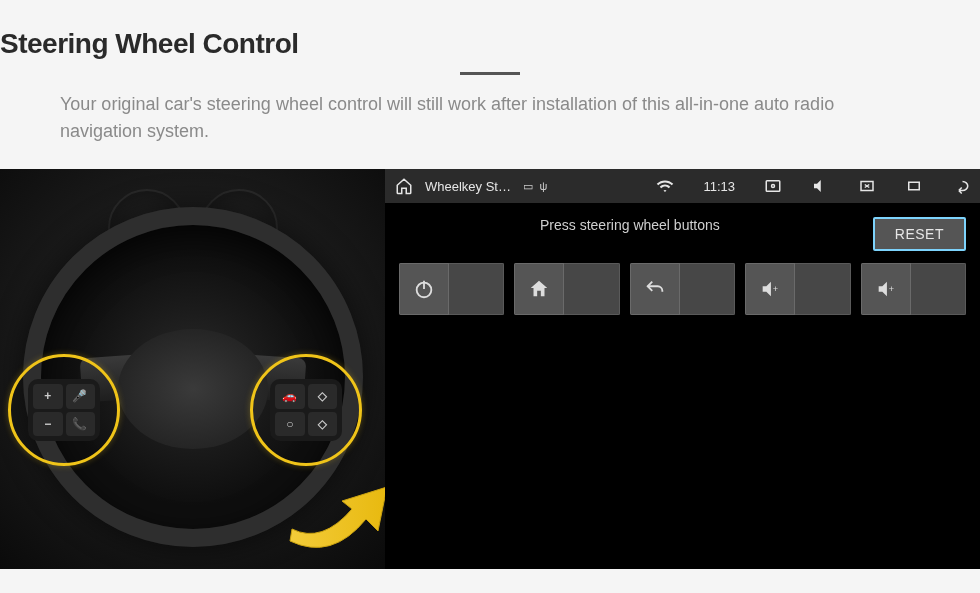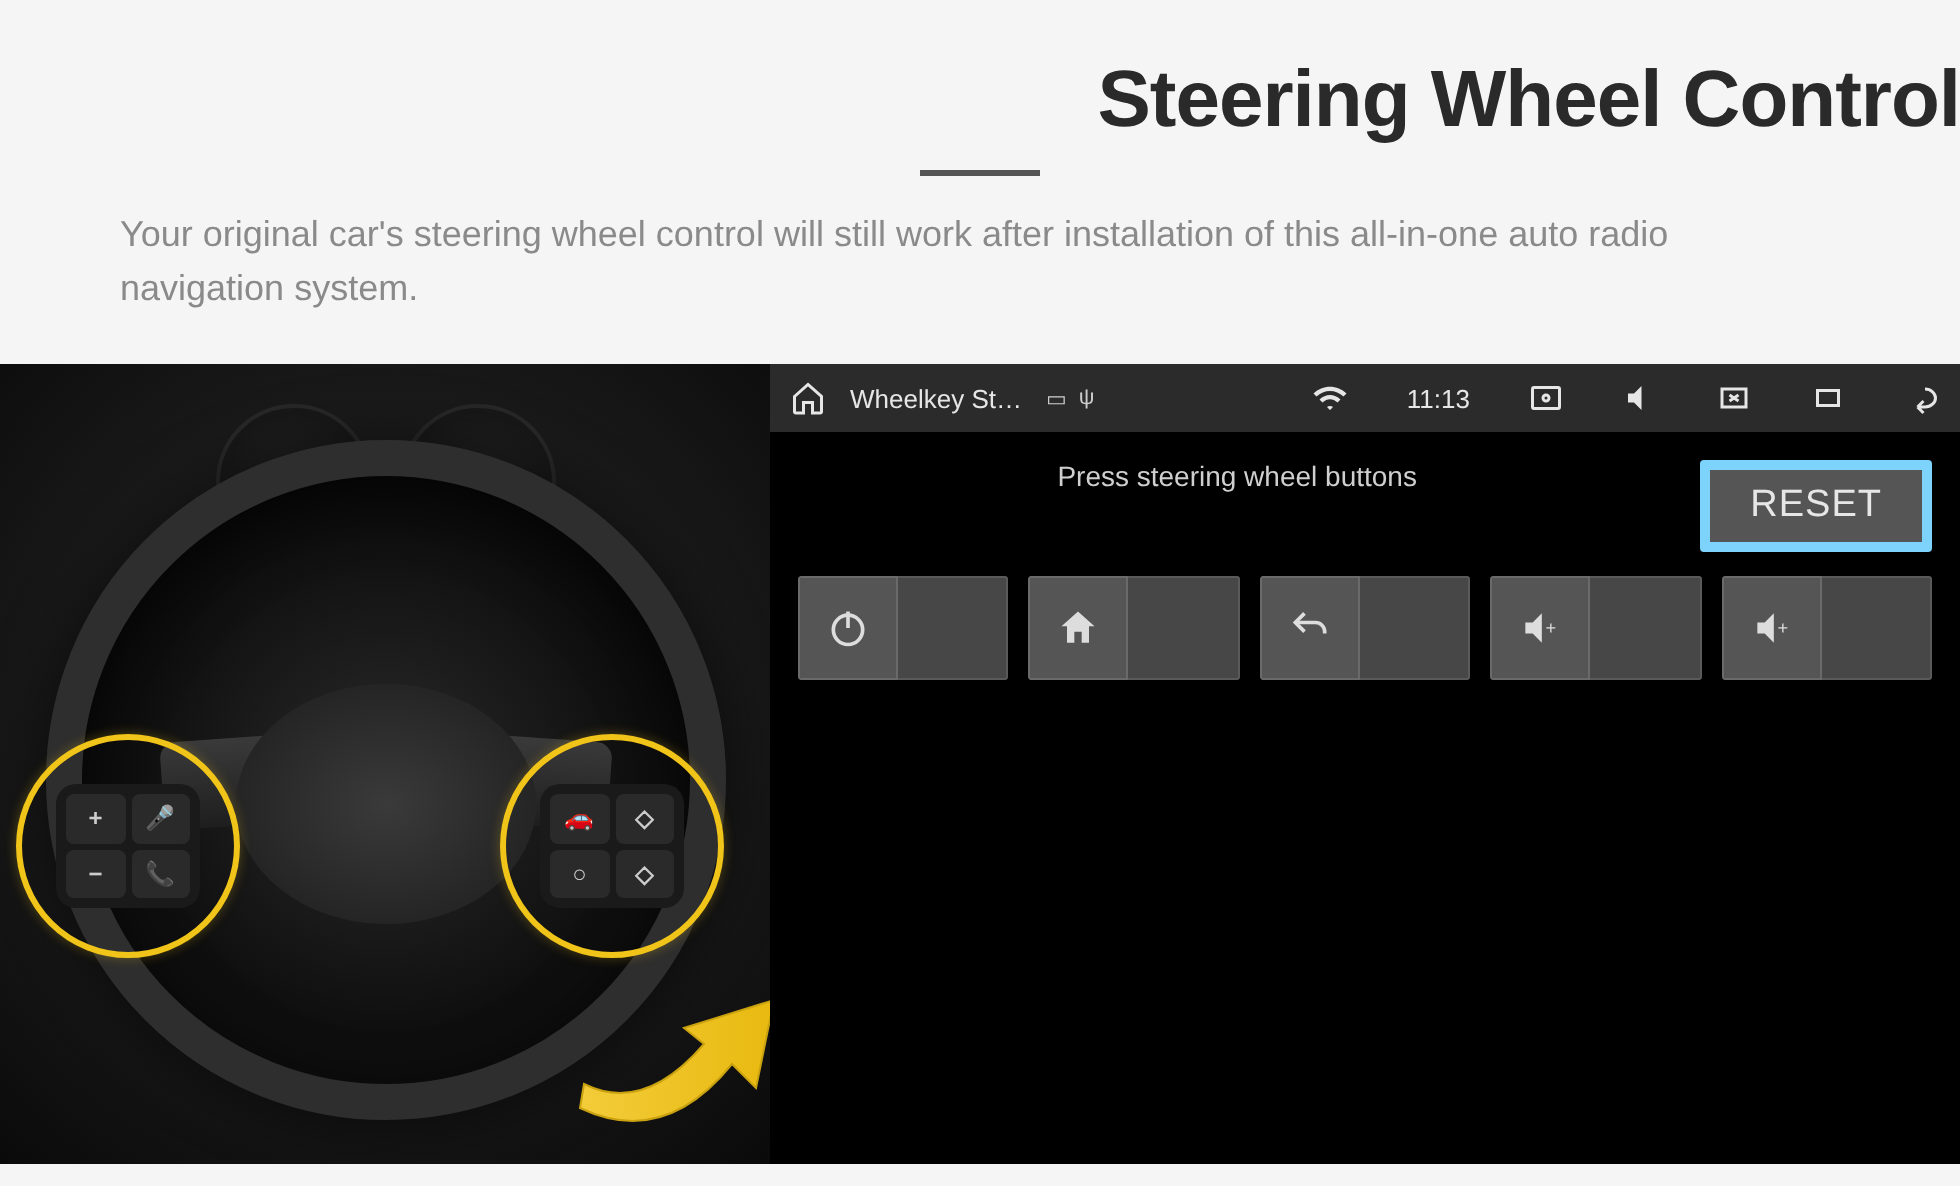--- a/index.html
+++ b/index.html
@@ -4,24 +4,24 @@
   <style>
     * { margin: 0; padding: 0; box-sizing: border-box; }
     body {
       width: 980px;
       height: 593px;
       font-family: Arial, sans-serif;
       background: #f5f5f5;
       overflow: hidden;
     }
     .page-title {
-      font-size: 40px;
+      font-size: 28px;
       font-weight: bold;
       color: #2a2a2a;
-      text-align: right;
+      text-align: left;
       padding-top: 28px;
       letter-spacing: -0.5px;
     }
     .title-underline {
       width: 60px;
       height: 3px;
       background: #555;
       margin: 12px auto 0;
     }
     .page-subtitle {
@@ -154,23 +154,23 @@
       gap: 12px;
     }
     .action-hint {
       flex: 1;
       text-align: center;
       color: #cfcfcf;
       font-size: 14px;
     }
     .btn {
       background: #555;
-      border: 5px solid #7dd3fc;
+      border: 2px solid #7dd3fc;
       color: #e6e6e6;
-      font-size: 19px;
+      font-size: 14px;
       padding: 7px 20px;
       cursor: pointer;
       border-radius: 2px;
       letter-spacing: 0.5px;
     }
 
     .map-row {
       display: flex;
       gap: 10px;
       padding: 0 14px;

